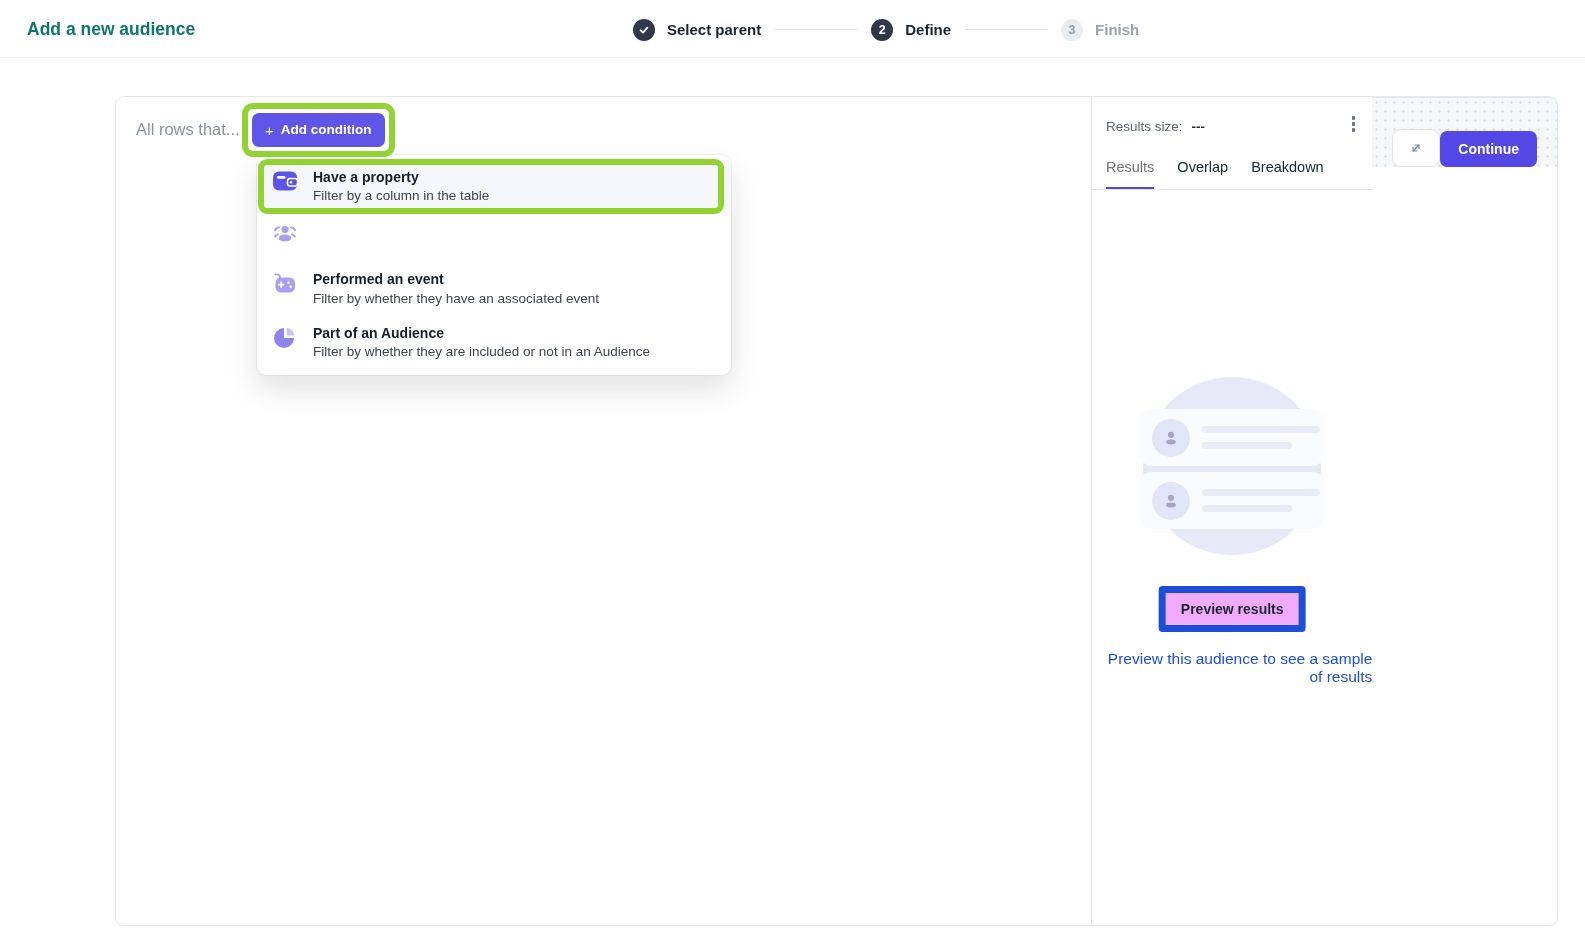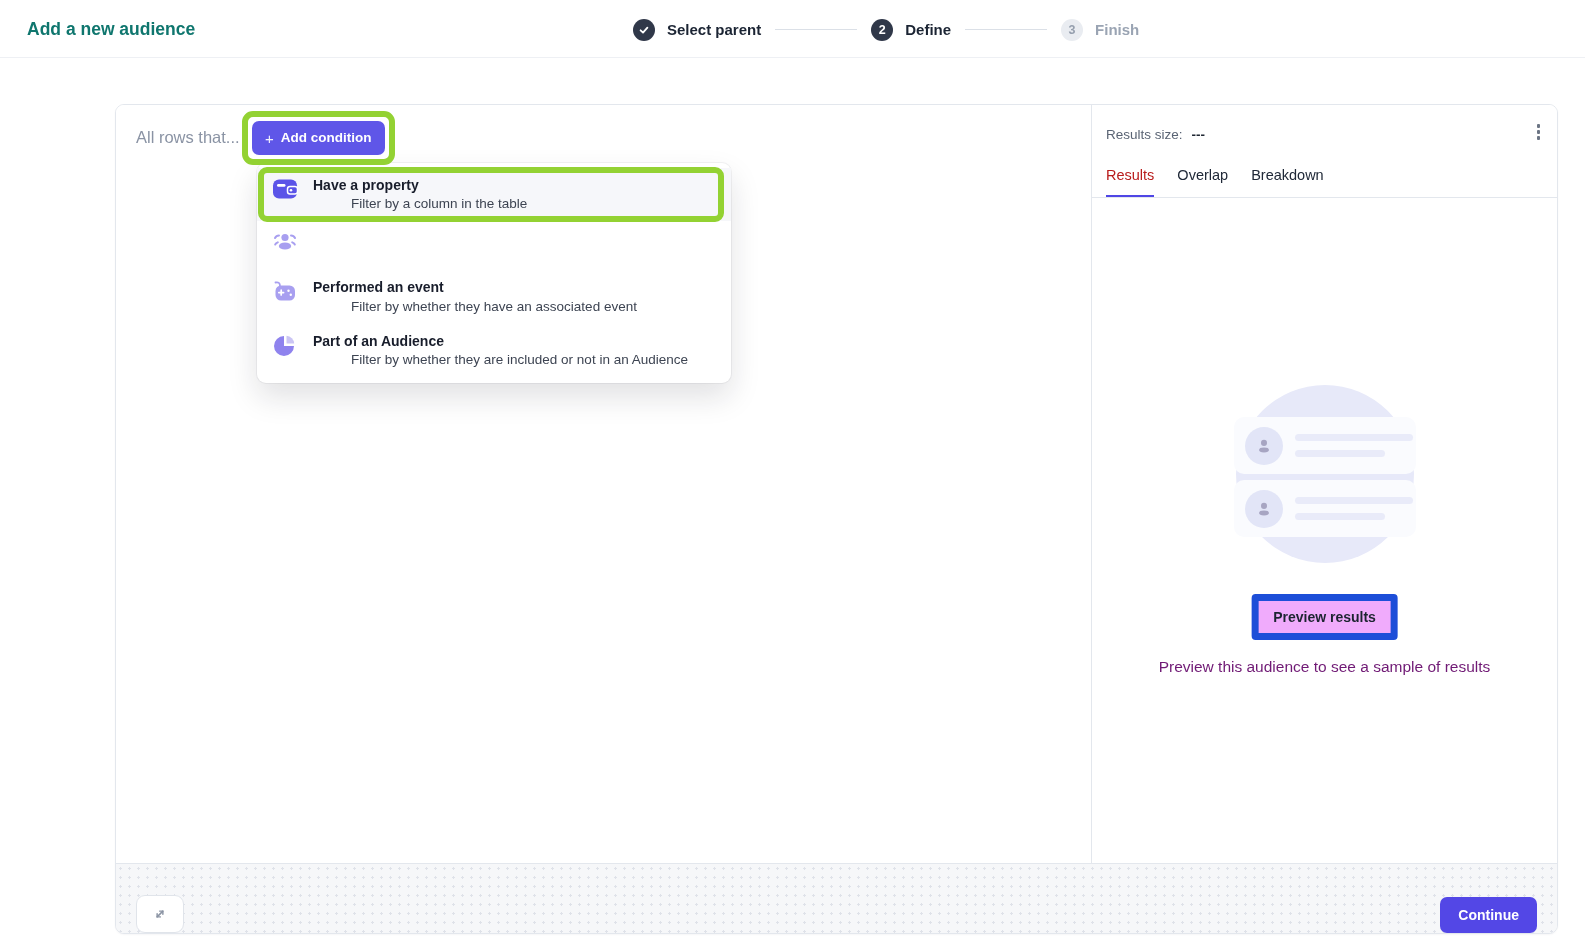--- a/index.html
+++ b/index.html
@@ -19,23 +19,23 @@
   .step { display:flex; align-items:center; gap:12px; }
   .step-circle { width:22px; height:22px; border-radius:50%; display:flex;
     align-items:center; justify-content:center; font-size:12.5px; font-weight:700; flex:0 0 22px; }
   .step-circle.dark { background:#303849; color:#fff; }
   .step-circle.light { background:#e9ecf1; color:#959fae; }
   .step-label { font-size:15px; font-weight:600; color:#1b2433; white-space:nowrap; }
   .step-label.muted { color:#9aa4b3; }
   .step-line { width:82px; height:1.5px; background:#dbe0e7; margin:0 14px; }
 
   
-  .main { position:absolute; left:115px; top:104px; width:1443px; height:830px;
+  .main { position:absolute; left:115px; top:96px; width:1443px; height:830px;
     border:1px solid #e3e7ed; border-radius:9px; background:#fff;
-    display:flex; flex-direction:column; overflow:hidden;
+    display:flex; overflow:hidden;
     box-shadow:0 1px 2px rgba(16,24,40,.04); }
   .content { flex:1; display:flex; min-height:0; }
 
   
   .canvas { width:976px; flex:0 0 976px; border-right:1px solid #e3e7ed; position:relative; background:#fff; }
   .rows-label { position:absolute; left:20px; top:23px; font-size:16.5px; color:#8a93a4; }
 
   .add-box { position:absolute; left:126px; top:6px; z-index:30; background:#fff;
     border:6px solid #93d233; border-radius:11px; padding:4px; }
   .add-btn { display:flex; align-items:center; gap:7px; background:#5f56e8; color:#fff;
@@ -43,60 +43,60 @@
     font-family:inherit; cursor:pointer; line-height:1.2; white-space:nowrap; }
   .add-btn .plus { font-weight:400; font-size:15px; opacity:.92; line-height:1; }
 
   .menu { position:absolute; left:141px; top:58px; width:474px; background:#fff;
     border-radius:9px; padding:5px 0 6px; z-index:20;
     box-shadow:0 0 0 1px rgba(20,24,35,.05), 0 14px 30px rgba(20,24,35,.13); }
   .menu-item { display:flex; align-items:flex-start; gap:15px; padding:8px 15px;
     min-height:49px; cursor:pointer; }
   .menu-item.selected { background:#f6f7fa; }
   .mi-title { font-size:14px; font-weight:600; color:#181d2b; line-height:1.32; }
-  .mi-desc { font-size:13.5px; color:#3d4452; line-height:1.32; margin-top:1px;margin-left:38px; }
+  .mi-desc { font-size:13.5px; color:#3d4452; line-height:1.32; margin-top:1px; }
   .icon-26 { width:26px; height:26px; flex:0 0 26px; }
   .menu-hl { position:absolute; left:1px; top:4px; width:466px; height:55px;
     border:6px solid #93d233; border-radius:9px; z-index:25; pointer-events:none; }
 
   
   .right-panel { flex:1; position:relative; background:#fff; }
   .rp-size-row { position:absolute; top:22px; left:14px; display:flex; align-items:center; gap:9px; }
   .rp-size-label { font-size:13.5px; color:#5a6474; }
   .rp-size-value { font-size:13.5px; font-weight:700; color:#1f2733; }
   .kebab { position:absolute; right:14px; top:16px; display:flex; flex-direction:column;
     gap:2.5px; padding:3px; cursor:pointer; }
   .kebab i { width:3.5px; height:3.5px; background:#6c7584; border-radius:1px; display:block; }
 
   .tabs { position:absolute; top:50px; left:0; right:0; height:43px; display:flex;
     gap:23px; padding:0 14px; border-bottom:1px solid #e3e7ed; }
   .tab { font-size:14.5px; color:#202938; display:flex; align-items:center; height:100%;
     border-bottom:2px solid transparent; cursor:pointer; margin-bottom:-1px; }
-  .tab.active { color:#b91c1c; border-bottom-color:#4f46e5; font-weight:500;text-align:right; }
+  .tab.active { color:#737373; border-bottom-color:#4f46e5; font-weight:500;text-align:right; }
 
   .empty-illustration { position:absolute; top:280px; left:50%; transform:translateX(-50%);
     width:182px; height:181px; }
   .illus-circle { position:absolute; left:50%; top:0; transform:translateX(-50%);
     width:178px; height:178px; border-radius:50%; background:#e7e9f9; }
   .illus-card { position:absolute; left:0; width:182px; height:57px; background:#fafbfe;
     border-radius:10px; display:flex; align-items:center; gap:12px; padding:0 11px; }
   .illus-card.c1 { top:32px; }
   .illus-card.c2 { top:95px; }
   .illus-avatar { width:38px; height:38px; border-radius:50%; background:#e2e5f7; flex:0 0 38px;
     display:flex; align-items:center; justify-content:center; }
   .illus-bars { display:flex; flex-direction:column; gap:9px; }
   .illus-bar { height:7px; border-radius:4px; background:#e9ebf9; }
   .illus-bar.long { width:118px; } .illus-bar.short { width:90px; }
 
   .preview-btn { position:absolute; top:489px; left:50%; transform:translateX(-50%);
     background:#f0abfc; border:7px solid #1d4ed8; border-radius:4px; padding:8px 15px;
     font-size:14px; font-weight:600; color:#1c2430; font-family:inherit; cursor:pointer;
     white-space:nowrap; }
-  .empty-caption { position:absolute; top:553px; left:0; right:0; text-align:center;
-    font-size:15.5px; color:#701a75; }
+  .empty-caption { position:absolute; top:553px; left:0; right:0; text-align:right;
+    font-size:15.5px; color:#1d4ed8; }
 
   
   .footer { height:70px; flex:0 0 70px; border-top:1px solid #e3e7ed; background:#f6f7f9;
     background-image:radial-gradient(circle, #dfe2e9 1px, rgba(0,0,0,0) 1.1px);
     background-size:9px 9px; display:flex; align-items:flex-end; justify-content:space-between;
     padding:0 20px; }
   .expand-btn { width:48px; height:38px; background:#fff; border:1px solid #e0e4ea;
     border-radius:9px; display:flex; align-items:center; justify-content:center; cursor:pointer; }
   .continue-btn { background:#5347e6; color:#fff; border:none; border-radius:7px;
     padding:10px 18px; font-size:14px; font-weight:600; font-family:inherit; cursor:pointer; }

